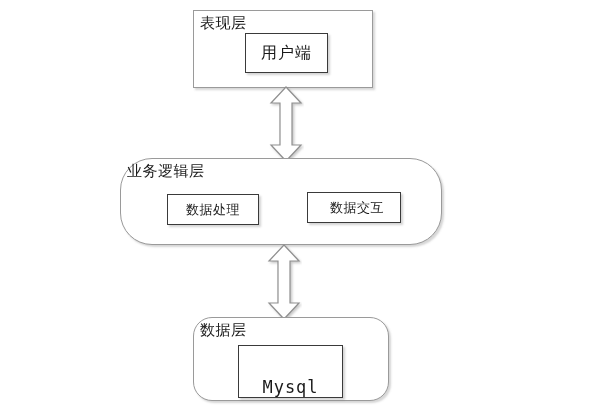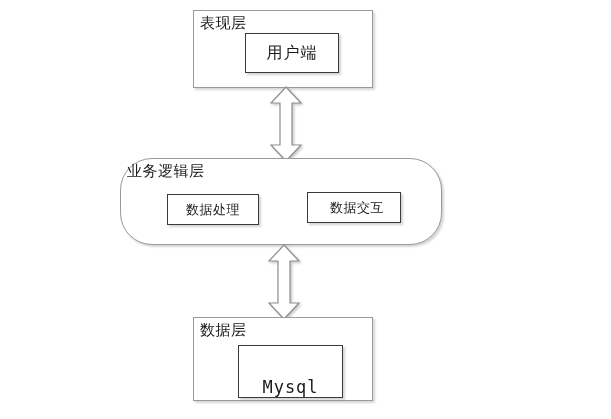--- a/index.html
+++ b/index.html
@@ -67,23 +67,23 @@
   }
   .comp-label.mono {
     font-family: "DejaVu Sans Mono", "Liberation Mono", monospace;
     font-size: 17px;
     letter-spacing: 1px;
   }
 
   
   #presentation-layer { left: 193px; top: 10px;  width: 180px; height: 78px; }
   #logic-layer        { left: 120px; top: 158px; width: 322px; height: 87px; border-radius: 32px; }
-  #data-layer         { left: 193px; top: 317px; width: 180px; height: 84px; }
+  #data-layer         { left: 193px; top: 317px; width: 196px; height: 84px; border-radius: 19px; }
 
-  #client-box      { left: 245px; top: 33px;  width: 94px; height: 40px; }
+  #client-box      { left: 245px; top: 33px;  width: 83px; height: 40px; }
   #process-box     { left: 167px; top: 194px; width: 92px;  height: 31px; }
   #interaction-box { left: 307px; top: 192px; width: 94px;  height: 31px; padding-left: 6px; }
   #mysql-box       { left: 238px; top: 345px; width: 105px; height: 53px; align-items: flex-end; }
 
   
   .connector {
     position: absolute;
   }
   #arrow-top    { left: 268px; top: 86px;  width: 36px; height: 76px; }
   #arrow-bottom { left: 266px; top: 244px; width: 36px; height: 76px; }

